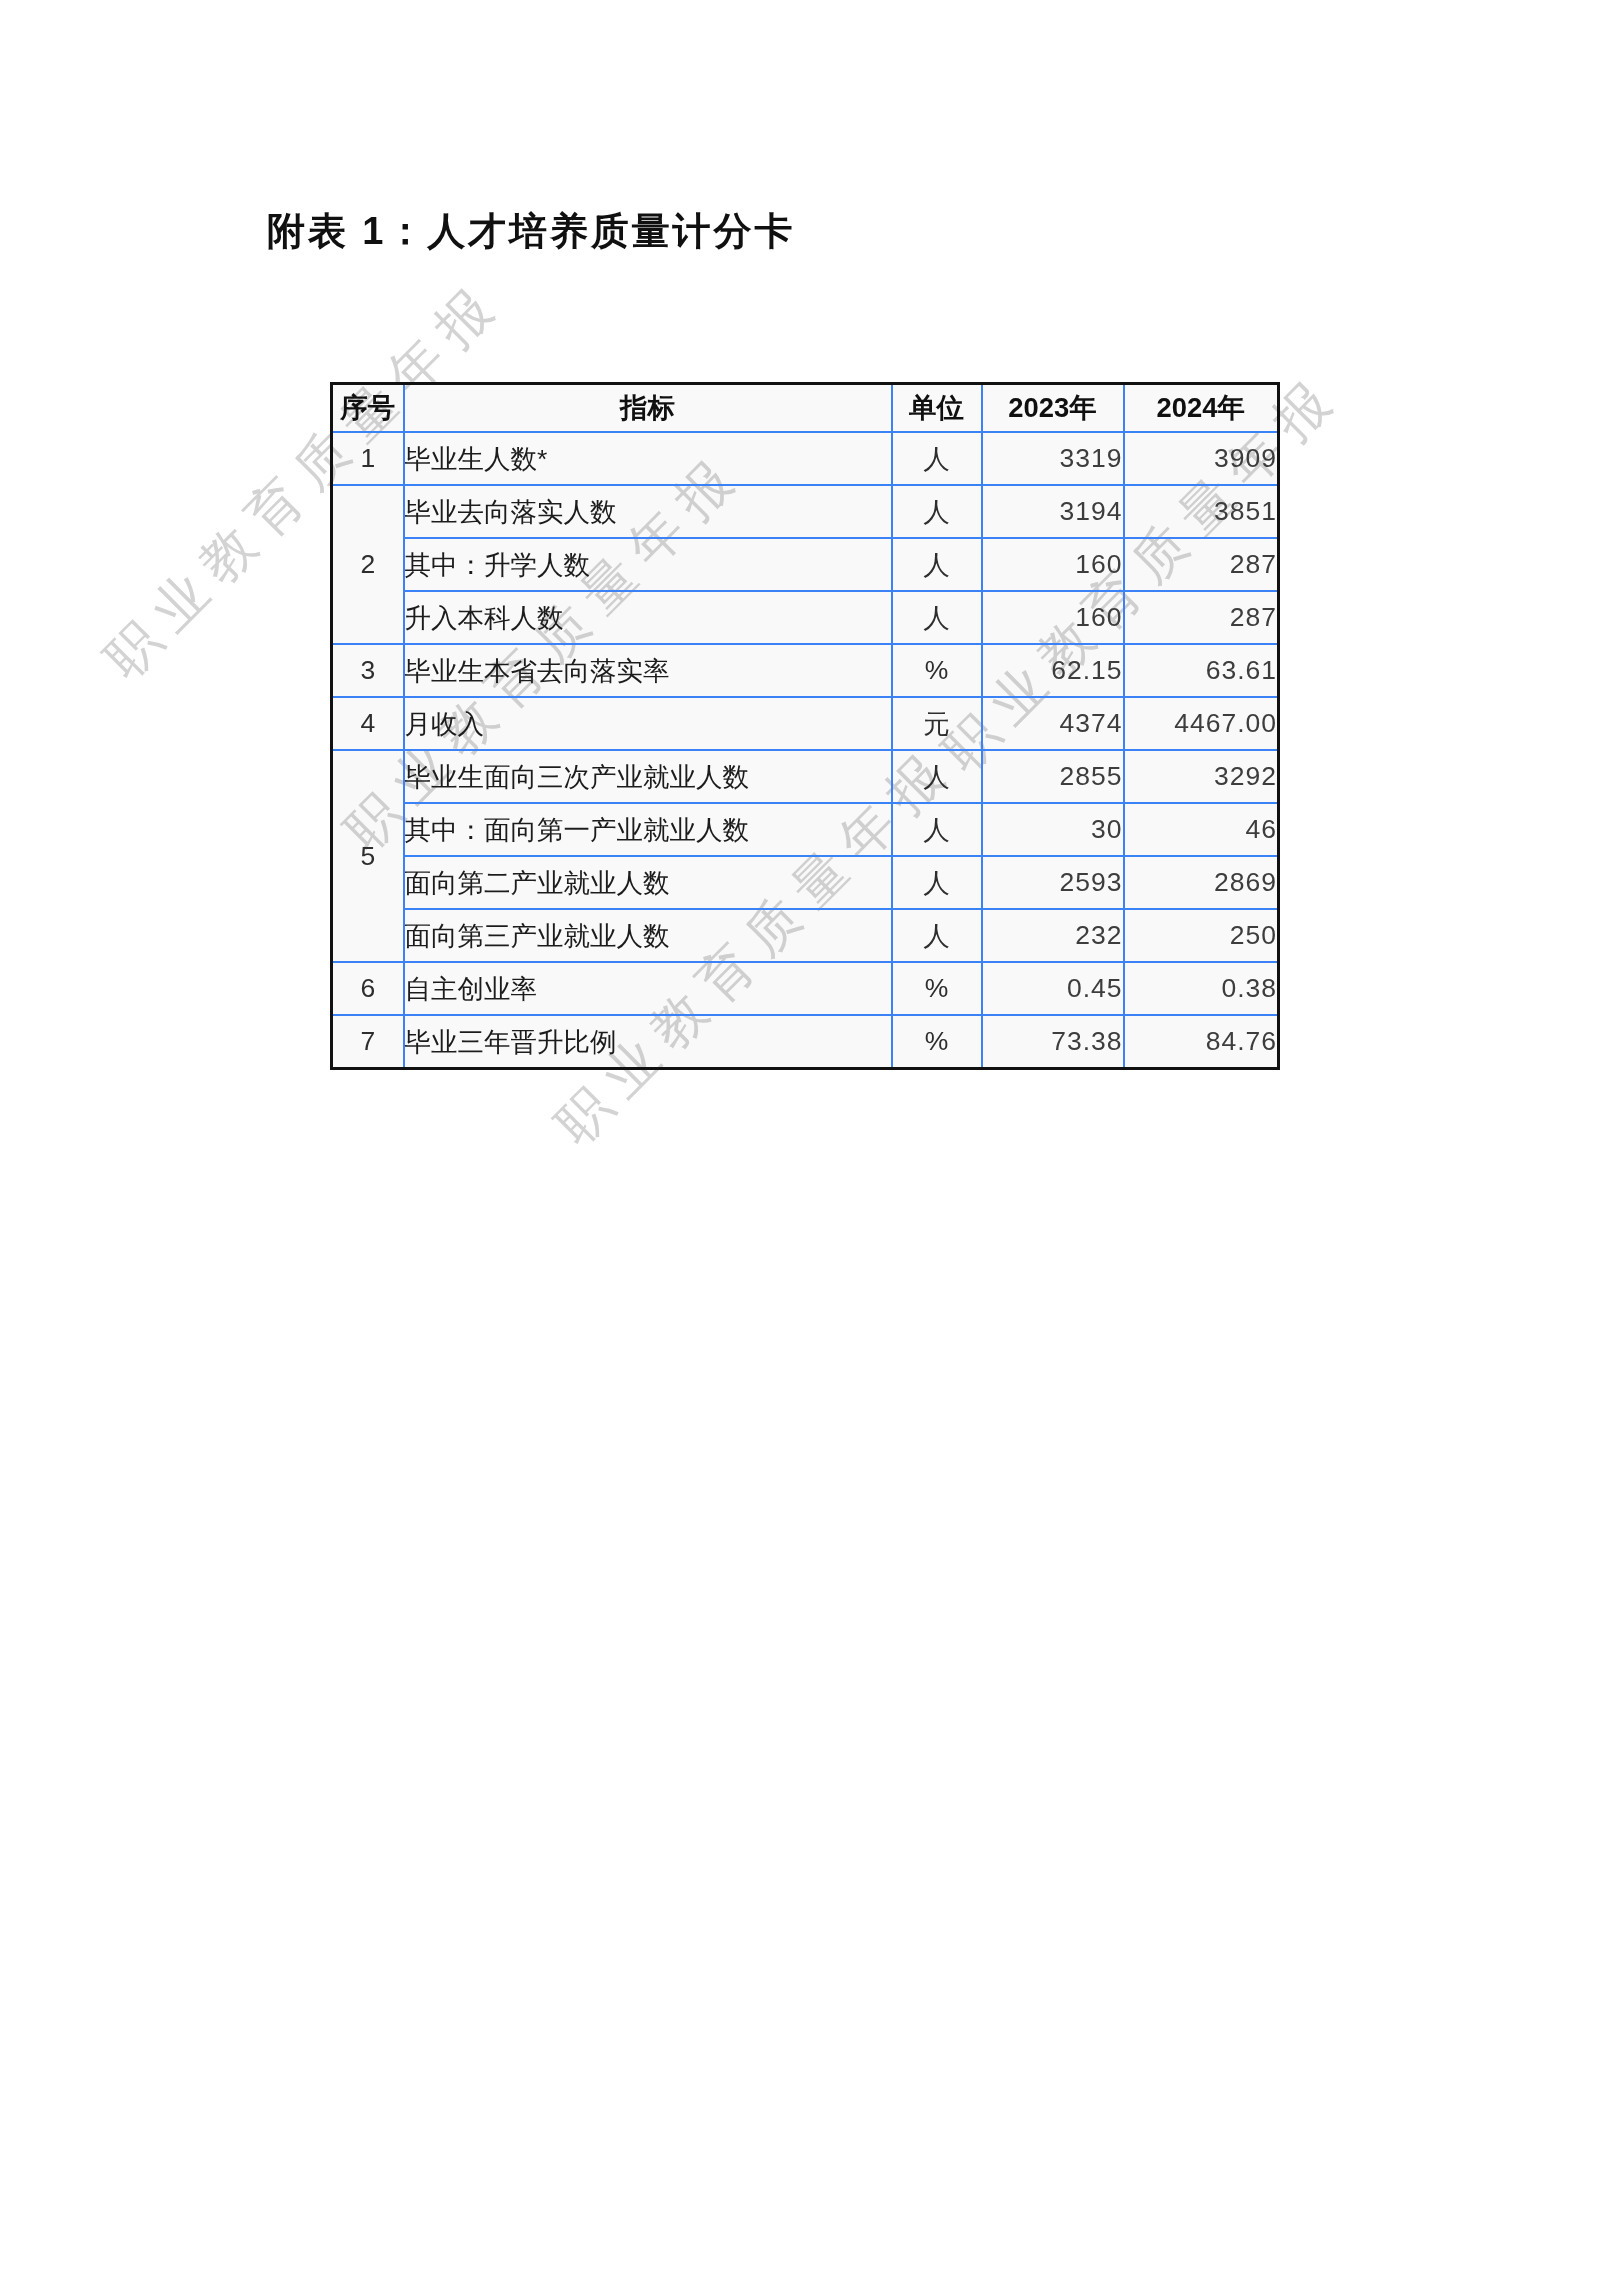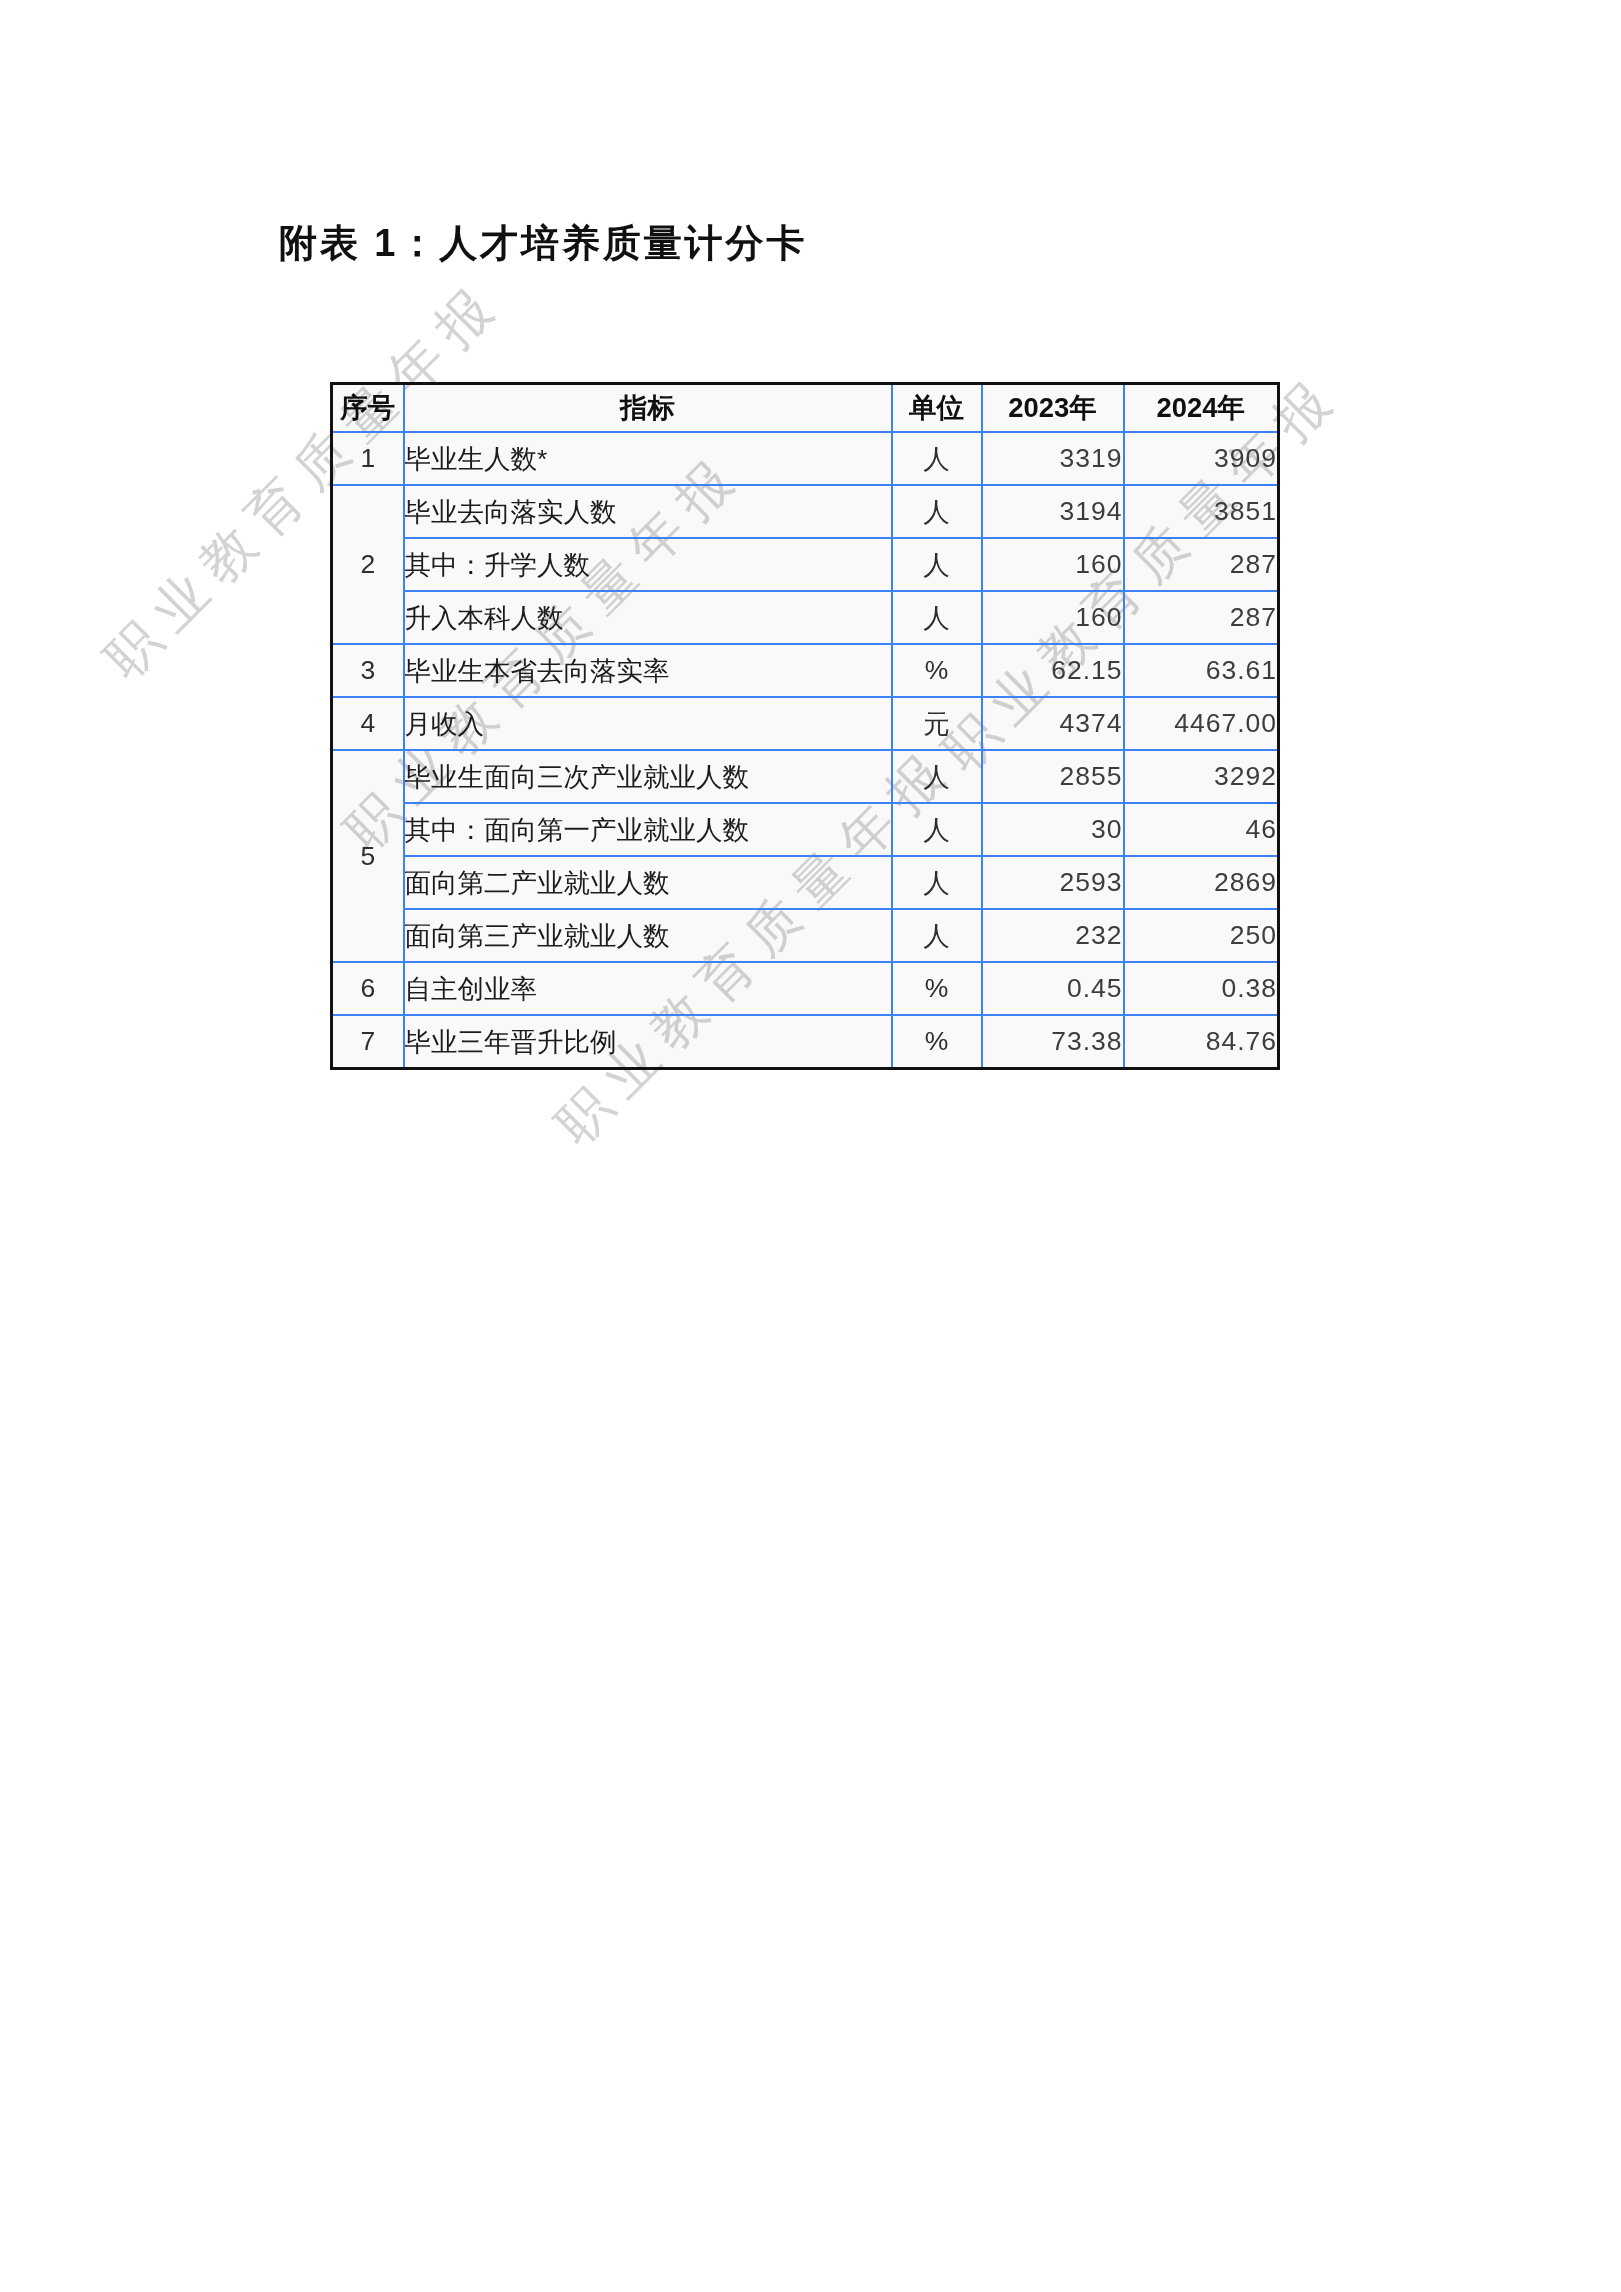--- a/index.html
+++ b/index.html
@@ -19,21 +19,21 @@
     transform:translate(-50%,-50%) rotate(-45deg);
     font-size:53px;
     letter-spacing:13.7px;
     color:#a9a9a9;
     opacity:0.5;
     white-space:nowrap;
     user-select:none;
   }
   
   .doc-title {
-    position:absolute; left:263px; top:202px; margin:16px;
+    position:absolute; left:263px; top:202px; margin:4px;
     font-size:38px; font-weight:bold; letter-spacing:2.9px; color:#101010;
     z-index:2;
   }
   .org-name {
     position:absolute; left:300px; top:343px;
     font-size:26.5px; color:#1c1c1c; letter-spacing:1px;
     z-index:2;
   }
   
   .score-table {

